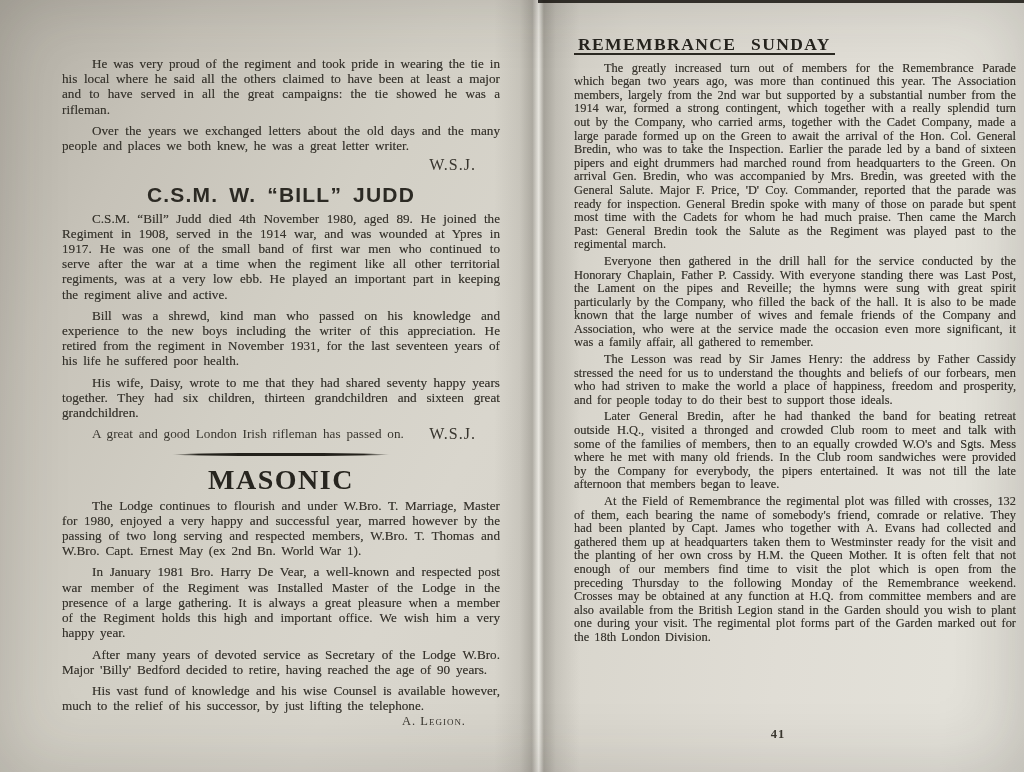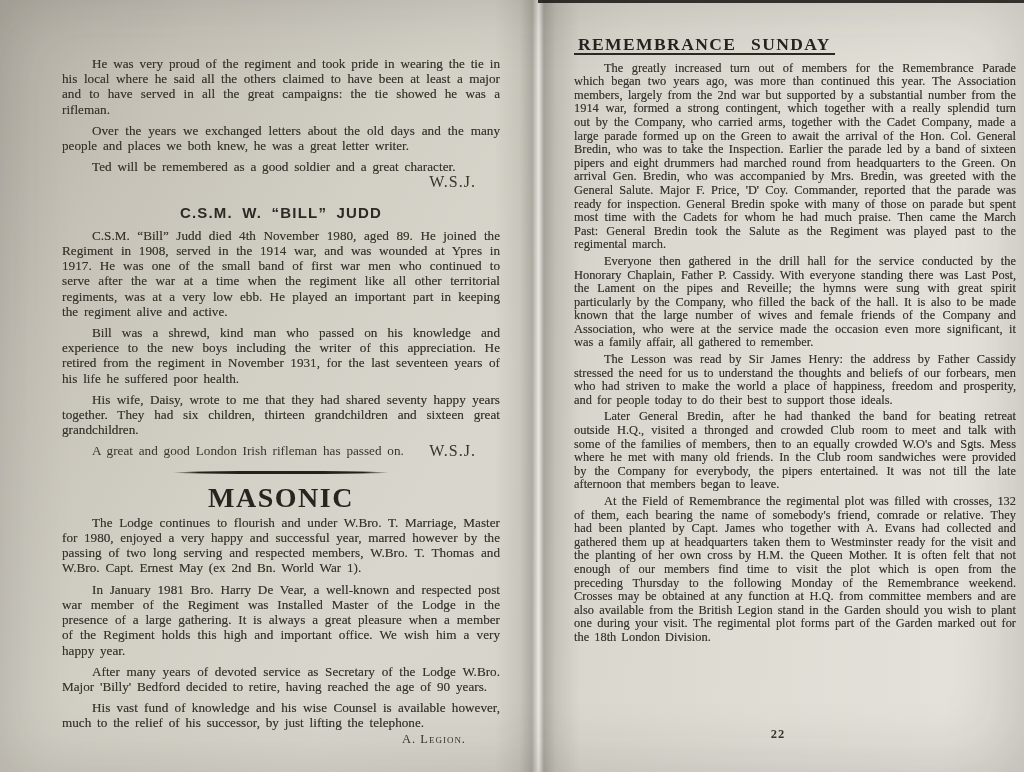--- a/index.html
+++ b/index.html
@@ -46,21 +46,21 @@
   #right-col{left:42px;top:36px;width:442px;font-size:12.4px;line-height:13.6px;}
   p.body{
     margin:0 0 6px 0;text-indent:30px;text-align:justify;
     word-spacing:2.5px;
     text-shadow:0 0 0.5px rgba(56,53,46,0.55);
   }
   #right-col p.body{margin-bottom:3px;word-spacing:2px;}
   
   .heading-sans{
     font-family:"Liberation Sans", sans-serif;font-weight:bold;
-    font-size:15px;letter-spacing:1.2px;word-spacing:4px;
+    font-size:21px;letter-spacing:1.2px;word-spacing:4px;
     text-align:center;color:#2c2a24;margin:14px 0 8px 0;
   }
   .heading-serif{
     font-weight:bold;font-size:28px;letter-spacing:1.5px;
     text-align:center;color:#27251f;margin:16px 0 10px 0;
   }
   .heading-underlined{text-align:left;margin:2px 0 7px 0;}
   .heading-underlined span{
     display:inline-block;font-weight:bold;font-size:17.5px;
     letter-spacing:1.4px;word-spacing:9px;color:#26241e;
@@ -91,21 +91,20 @@
 </head>
 <body>
 
 <div id="photo">
 
   <div id="left-page" class="page">
     <div id="left-col" class="col">
 
       <p class="body">He was very proud of the regiment and took pride in wearing the tie in his local where he said all the others claimed to have been at least a major and to have served in all the great campaigns: the tie showed he was a rifleman.</p>
       <p class="body">Over the years we exchanged letters about the old days and the many people and places we both knew, he was a great letter writer.</p>
-      <p class="body" style="margin-bottom:2px;">Ted will be remembered as a good soldier and a great character.</p>
       <div class="sig-line">
         <span class="sig">W.S.J.</span>
       </div>
 
       <div class="heading-sans">C.S.M. W. “BILL” JUDD</div>
       <p class="body">C.S.M. “Bill” Judd died 4th November 1980, aged 89. He joined the Regiment in 1908, served in the 1914 war, and was wounded at Ypres in 1917. He was one of the small band of first war men who continued to serve after the war at a time when the regiment like all other territorial regiments, was at a very low ebb. He played an important part in keeping the regiment alive and active.</p>
       <p class="body">Bill was a shrewd, kind man who passed on his knowledge and experience to the new boys including the writer of this appreciation. He retired from the regiment in November 1931, for the last seventeen years of his life he suffered poor health.</p>
       <p class="body">His wife, Daisy, wrote to me that they had shared seventy happy years together. They had six children, thirteen grandchildren and sixteen great grandchildren.</p>
       <div class="line-with-sig">
         <span class="lead">A great and good London Irish rifleman has passed on.</span>
@@ -132,20 +131,20 @@
       <div class="heading-underlined">
         <span>REMEMBRANCE SUNDAY</span>
       </div>
       <p class="body">The greatly increased turn out of members for the Remembrance Parade which began two years ago, was more than continued this year. The Association members, largely from the 2nd war but supported by a substantial number from the 1914 war, formed a strong contingent, which together with a really splendid turn out by the Company, who carried arms, together with the Cadet Company, made a large parade formed up on the Green to await the arrival of the Hon. Col. General Bredin, who was to take the Inspection. Earlier the parade led by a band of sixteen pipers and eight drummers had marched round from headquarters to the Green. On arrival Gen. Bredin, who was accompanied by Mrs. Bredin, was greeted with the General Salute. Major F. Price, 'D' Coy. Commander, reported that the parade was ready for inspection. General Bredin spoke with many of those on parade but spent most time with the Cadets for whom he had much praise. Then came the March Past: General Bredin took the Salute as the Regiment was played past to the regimental march.</p>
       <p class="body">Everyone then gathered in the drill hall for the service conducted by the Honorary Chaplain, Father P. Cassidy. With everyone standing there was Last Post, the Lament on the pipes and Reveille; the hymns were sung with great spirit particularly by the Company, who filled the back of the hall. It is also to be made known that the large number of wives and female friends of the Company and Association, who were at the service made the occasion even more significant, it was a family affair, all gathered to remember.</p>
       <p class="body">The Lesson was read by Sir James Henry: the address by Father Cassidy stressed the need for us to understand the thoughts and beliefs of our forbears, men who had striven to make the world a place of happiness, freedom and prosperity, and for people today to do their best to support those ideals.</p>
       <p class="body">Later General Bredin, after he had thanked the band for beating retreat outside H.Q., visited a thronged and crowded Club room to meet and talk with some of the families of members, then to an equally crowded W.O's and Sgts. Mess where he met with many old friends. In the Club room sandwiches were provided by the Company for everybody, the pipers entertained. It was not till the late afternoon that members began to leave.</p>
       <p class="body">At the Field of Remembrance the regimental plot was filled with crosses, 132 of them, each bearing the name of somebody's friend, comrade or relative. They had been planted by Capt. James who together with A. Evans had collected and gathered them up at headquarters taken them to Westminster ready for the visit and the planting of her own cross by H.M. the Queen Mother. It is often felt that not enough of our members find time to visit the plot which is open from the preceding Thursday to the following Monday of the Remembrance weekend. Crosses may be obtained at any function at H.Q. from committee members and are also available from the British Legion stand in the Garden should you wish to plant one during your visit. The regimental plot forms part of the Garden marked out for the 18th London Division.</p>
 
     </div>
-    <div class="page-number">22</div>
+    <div class="page-number">41</div>
   </div>
 
   <div id="gutter"></div>
   <div id="top-edge"></div>
   <div id="vignette"></div>
 
 </div>
 
 </body></html>

